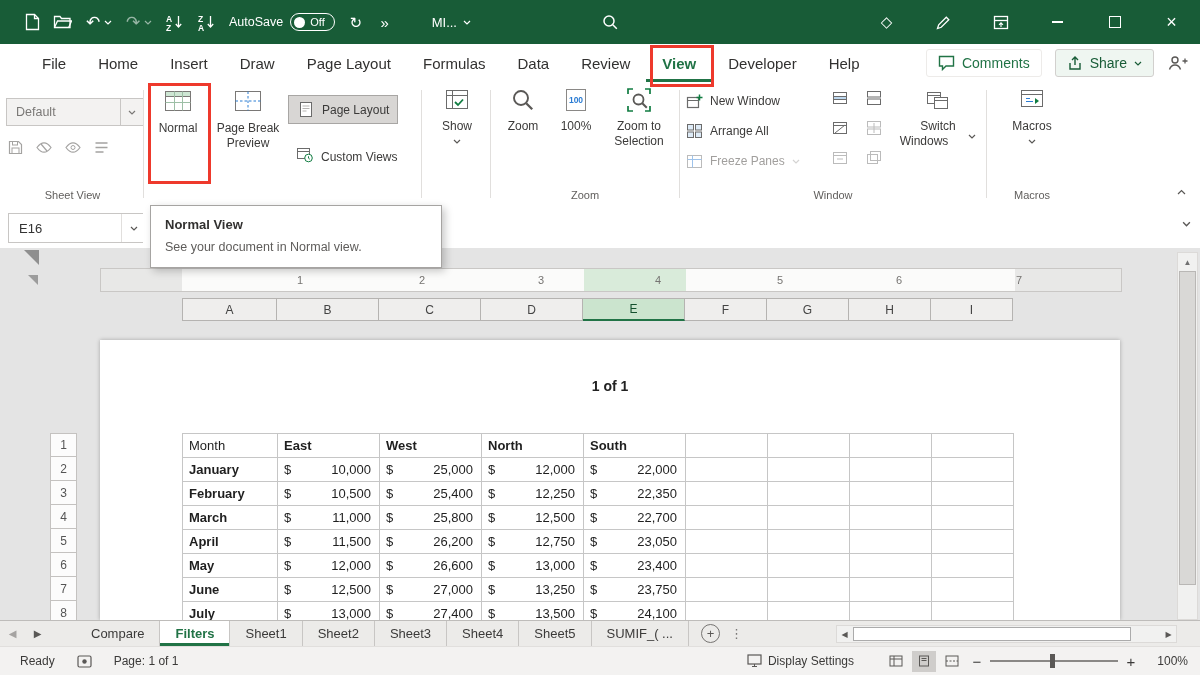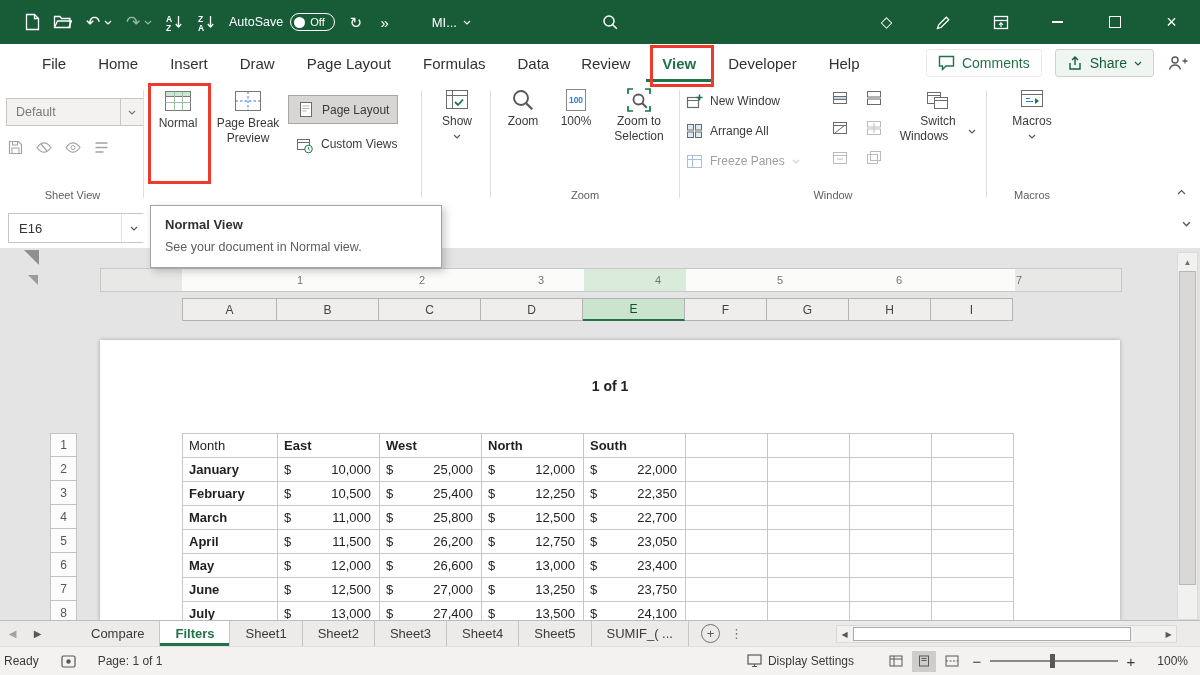--- a/index.html
+++ b/index.html
@@ -29,27 +29,27 @@
   .rtab.active{color:#217346;font-weight:700;box-shadow:inset 0 -3px 0 #217346}
   .tabs-right{margin-left:auto;display:flex;align-items:center;gap:13px;padding-right:12px}
   .cbtn{display:flex;align-items:center;gap:7px;color:#217346;font-size:14px;padding:5px 11px;border:1px solid #EDEBE9;border-radius:3px}
   .sbtn{display:flex;align-items:center;gap:7px;color:#185C37;font-size:14px;background:#EFF6F1;border:1px solid #D2D0CE;border-radius:3px;padding:5px 11px}
   
   .ribbon{position:absolute;top:82px;left:0;right:0;height:124px;background:#fff;border-bottom:1px solid #CFCDCB}
   .grp{position:absolute;top:0;bottom:0}
   .grp-label{position:absolute;bottom:5px;left:0;right:0;text-align:center;font-size:11px;color:#605E5C;white-space:nowrap}
   .gdiv{position:absolute;top:8px;bottom:8px;width:1px;background:#E1DFDD}
   .bb{position:absolute;display:flex;flex-direction:column;align-items:center;text-align:center;font-size:12px;color:#3B3A39;line-height:1.25}
-  .bb .lbl{white-space:nowrap}
+  .bb .lbl{margin-top:5px;white-space:nowrap}
   .mb{position:absolute;display:flex;align-items:center;gap:7px;font-size:12px;color:#3B3A39;white-space:nowrap;height:24px}
   .disabled{color:#A19F9D}
   .disabled svg{opacity:.45}
   .smi{position:absolute;width:20px;height:20px;display:flex;align-items:center;justify-content:center}
   .pl-btn{position:absolute;display:flex;align-items:center;gap:7px;font-size:12px;color:#3B3A39;padding:0 8px;height:27px;background:#D8D6D4;border:1px solid #A8A6A4;white-space:nowrap}
-  .cv-btn{position:absolute;display:flex;align-items:flex-start;gap:7px;font-size:12px;color:#3B3A39;padding:0 8px;height:27px;white-space:nowrap}
+  .cv-btn{position:absolute;display:flex;align-items:flex-end;gap:7px;font-size:12px;color:#3B3A39;padding:0 8px;height:27px;white-space:nowrap}
   .combo{position:absolute;left:4px;top:16px;width:127px;height:26px;border:1px solid #C8C6C4;background:#F3F2F1;color:#7A7876;font-size:12.5px;display:flex;align-items:center;padding-left:9px}
   .combo .cc{margin-left:auto;height:100%;width:22px;display:flex;align-items:center;justify-content:center;border-left:1px solid #C8C6C4;color:#7A7876}
   .sv-icons{position:absolute;left:5px;top:57px;display:flex;gap:11px;opacity:.55}
   .rib-collapse{position:absolute;left:1172px;top:102px;width:18px;height:16px;display:flex;align-items:center;justify-content:center;color:#5A5856}
   .chev{color:inherit}
   
   .frow{position:absolute;top:206px;left:0;right:0;height:42px;background:#fff;border-bottom:1px solid #CFCDCB}
   .namebox{position:absolute;left:8px;top:7px;width:127px;height:28px;border:1px solid #C8C6C4;background:#fff;display:flex;align-items:center;font-size:13px;color:#333;padding-left:10px}
   .namebox .cc{margin-left:auto;height:100%;width:24px;display:flex;align-items:center;justify-content:center;border-left:1px solid #E1DFDD;color:#5A5856}
   .fchv{position:absolute;right:9px;top:15px;color:#5A5856}
@@ -94,21 +94,21 @@
   .st-tabs{display:flex;margin-left:26px}
   .stab{display:flex;align-items:center;padding:11px 15px;font-size:13px;color:#3B3A39;border-right:1px solid #C8C6C4;white-space:nowrap}
   .stab.active{background:#fff;color:#217346;font-weight:700;box-shadow:inset 0 -3px 0 #217346}
   .st-add{align-self:center;width:17px;height:17px;border:1.4px solid #767472;border-radius:50%;display:flex;align-items:center;justify-content:center;font-size:13px;color:#5A5856;margin-left:12px;line-height:1}
   .st-dots{align-self:center;margin-left:10px;color:#7A7876;font-size:13px}
   .hs{position:absolute;left:836px;top:4px;height:18px;width:341px;background:#F1F1F0;border:1px solid #DCDAD8;display:flex;align-items:center;box-sizing:border-box}
   .hs-a{width:15px;text-align:center;font-size:8px;color:#5A5856}
   .hs-thumb{height:12px;width:276px;background:#fff;border:1px solid #ABABAB;margin-left:1px}
   .hs-a.r{margin-left:auto}
   
-  .sb{position:absolute;top:646px;left:0;right:0;bottom:0;background:#F3F2F1;border-top:1px solid #E1DFDD;display:flex;align-items:center;font-size:12px;color:#3B3A39;padding-left:4px;box-sizing:border-box}
+  .sb{position:absolute;top:646px;left:0;right:0;bottom:0;background:#F3F2F1;border-top:1px solid #E1DFDD;display:flex;align-items:center;font-size:12px;color:#3B3A39;padding-left:20px;box-sizing:border-box}
   .sb .sp1{margin-left:22px}
   .sb-right{margin-left:auto;display:flex;align-items:center;padding-right:12px}
   .ds{display:flex;align-items:center;gap:6px;margin-right:28px}
   .vbtn{width:24px;height:21px;display:flex;align-items:center;justify-content:center;margin:0 2px}
   .vbtn.active{background:#CFCDCB}
   .zo{width:18px;text-align:center;font-size:15px;margin:0 2px}
   .zsl{position:relative;width:128px;height:16px;margin:0 2px}
   .zsl .tr{position:absolute;left:0;right:0;top:7px;height:2px;background:#8A8886}
   .zsl .th{position:absolute;left:60px;top:1px;width:5px;height:14px;background:#5A5856}
   .zpct{width:40px;text-align:right;margin-left:6px}

